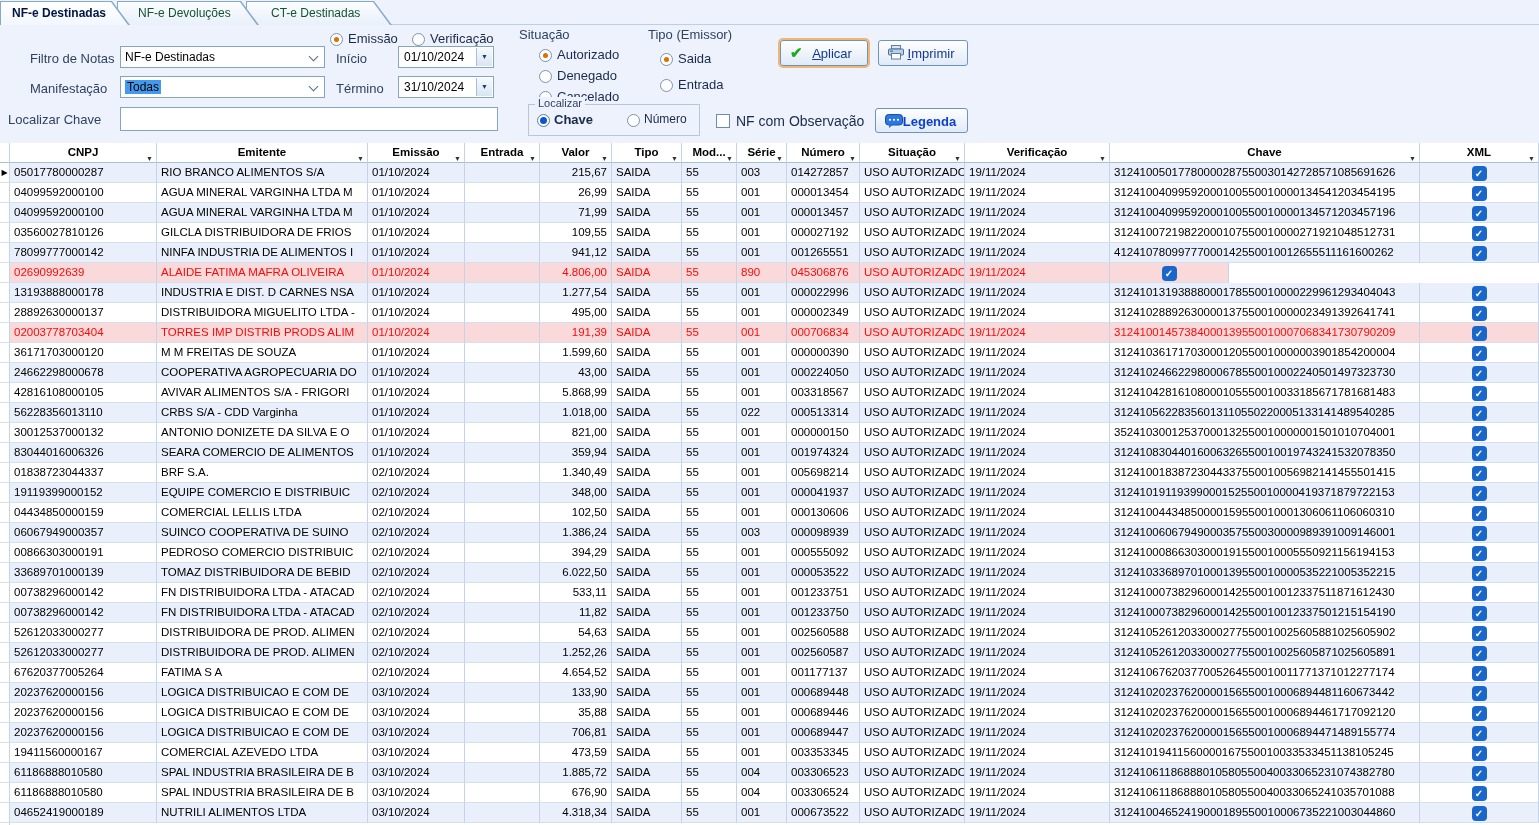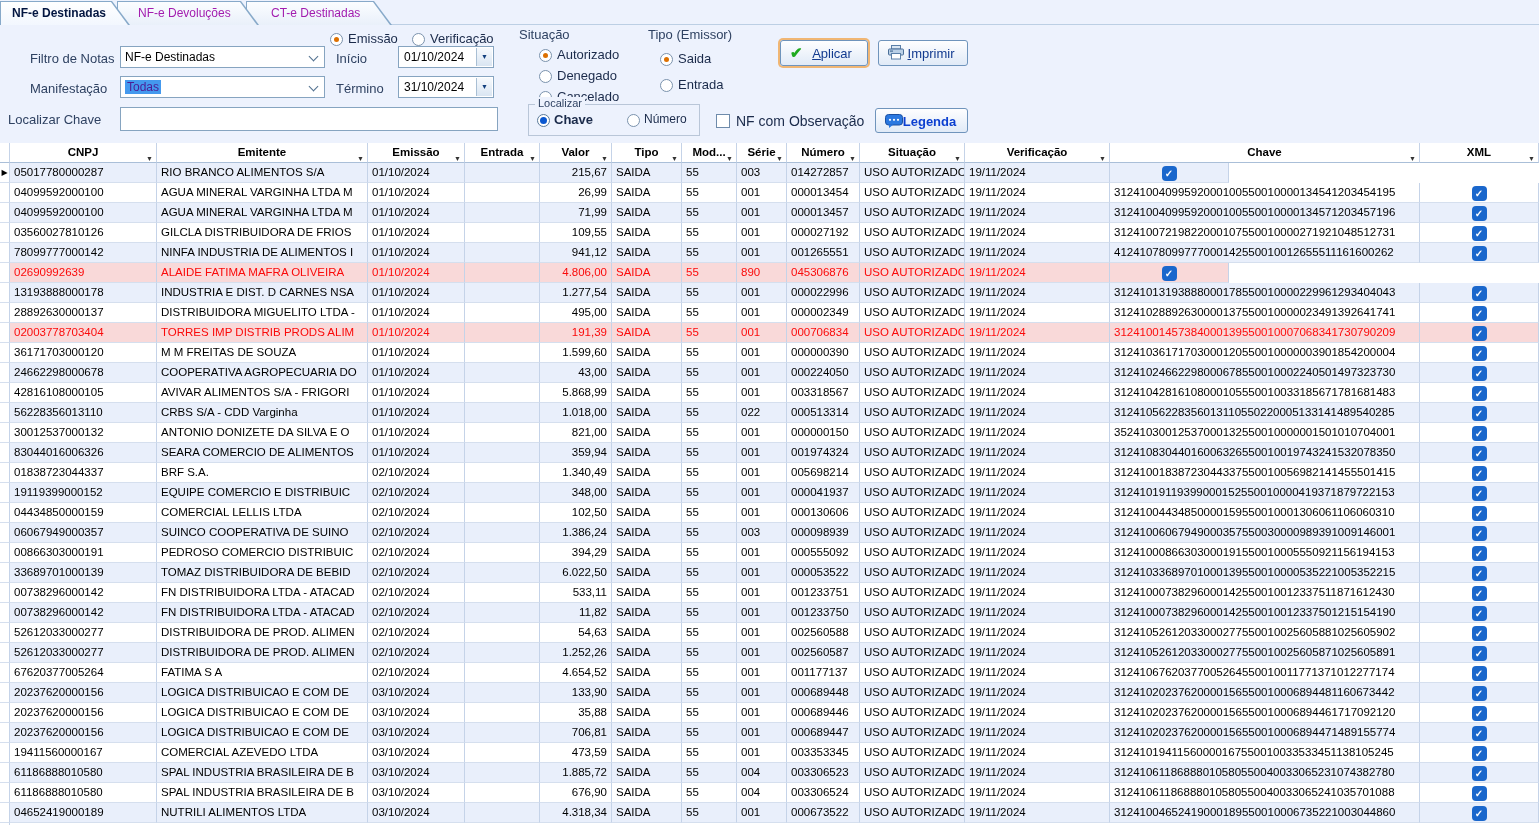--- a/index.html
+++ b/index.html
@@ -5,34 +5,34 @@
   * { box-sizing: border-box; margin: 0; padding: 0; }
   html,body { width:1539px; height:825px; overflow:hidden; }
   body { font-family:"Liberation Sans", sans-serif; background:#edf2fd; position:relative; }
 
   
   .tabstrip { position:absolute; left:0; top:0; width:100%; height:25px; background:#edf2fd; border-bottom:1px solid #bccfe4; }
   .tab { position:absolute; top:1px; height:24px; cursor:default; }
   .tab .tborder { position:absolute; inset:0; background:#87a9c9; clip-path:polygon(0 0, calc(100% - 18px) 0, 100% 100%, 0 100%); }
   .tab .tfill { position:absolute; left:1px; top:1px; right:2px; bottom:0; background:linear-gradient(#fbfdff,#e9f0fa); clip-path:polygon(0 0, calc(100% - 17px) 0, 100% 100%, 0 100%); }
   .tab.active .tfill { background:linear-gradient(#ffffff,#f2f7fe); }
-  .tab .tlabel { position:relative; display:block; padding:5px 0 0 12px; font-size:12px; color:#a21caf; white-space:nowrap; }
+  .tab .tlabel { position:relative; display:block; padding:5px 0 0 12px; font-size:12px; color:#14532d; white-space:nowrap; }
   .tab.active .tlabel { font-weight:bold; color:#021540; }
   .tab1 { left:0; width:130px; z-index:3; }
   .tab2 { left:117px; width:142px; z-index:2; }
   .tab2 .tlabel { padding-left:21px; }
   .tab3 { left:246px; width:146px; z-index:1; }
   .tab3 .tlabel { padding-left:25px; }
 
   
   .fpanel { position:absolute; left:0; top:25px; width:1539px; height:118px; background:#edf2fd; }
   .flabel { position:absolute; font-size:13px; color:#2f4262; white-space:nowrap; }
   .combo { position:absolute; height:22px; background:#fff; border:1px solid #86a4c0; font-size:12px; color:#000; }
   .combo .cval { position:absolute; left:4px; top:3px; white-space:nowrap; }
-  .combo .cval.selected { background:#4499ee; color:#4c1d95; padding:0 2px; }
+  .combo .cval.selected { background:#4499ee; color:#000000; padding:0 2px; }
   .chev { position:absolute; right:7px; top:6px; width:7px; height:7px; border-right:1.5px solid #51708f; border-bottom:1.5px solid #51708f; transform:rotate(45deg); }
   .tinput { position:absolute; height:24px; background:#fff; border:1px solid #86a4c0; font-size:12px; padding:0 4px; font-family:"Liberation Sans",sans-serif; }
   .dcombo { position:absolute; height:22px; background:#fff; border:1px solid #86a4c0; font-size:12px; }
   .dcombo .dval { position:absolute; left:5px; top:3px; }
   .dcombo .dbtn { position:absolute; right:1px; top:1px; bottom:1px; width:16px; background:linear-gradient(#f7fafd,#d9e5f2); border-left:1px solid #a9bfd4; text-align:center; font-size:7px; color:#123f7d; line-height:18px; cursor:pointer; }
   .radio { position:absolute; width:13px; height:13px; border-radius:50%; border:1px solid #7b93ad; background:#fff; }
   .radio.sel::after { content:""; position:absolute; left:3px; top:3px; width:5px; height:5px; border-radius:50%; background:#dd7000; }
   .radio.bluesel { border:1px solid #5a7a9a; }
   .radio.bluesel::after { content:""; position:absolute; left:2px; top:2px; width:7px; height:7px; border-radius:50%; background:#0a57d0; }
   .rlabel { position:absolute; font-size:13px; color:#1a2a4a; white-space:nowrap; }
@@ -194,20 +194,21 @@
         <div class="gcell" style="width: 211px;">RIO BRANCO ALIMENTOS S/A</div>
         <div class="gcell" style="width: 97px;">01/10/2024</div>
         <div class="gcell" style="width: 75px;"></div>
         <div class="gcell right" style="width: 72px;">215,67</div>
         <div class="gcell" style="width: 70px;">SAIDA</div>
         <div class="gcell" style="width: 55px;">55</div>
         <div class="gcell" style="width: 50px;">003</div>
         <div class="gcell" style="width: 73px;">014272857</div>
         <div class="gcell" style="width: 105px;">USO AUTORIZADO</div>
         <div class="gcell" style="width: 145px;">19/11/2024</div>
+        <div class="gcell" style="width: 310px;">31241005017780000287550030142728571085691626</div>
         <div class="gcell xmlwrap" style="width: 119px;">
           <div class="xmlbox">✓</div>
         </div>
       </div>
       <div class="grow">
         <div class="gcell icell"></div>
         <div class="gcell" style="width: 147px;">04099592000100</div>
         <div class="gcell" style="width: 211px;">AGUA MINERAL VARGINHA LTDA M</div>
         <div class="gcell" style="width: 97px;">01/10/2024</div>
         <div class="gcell" style="width: 75px;"></div>

